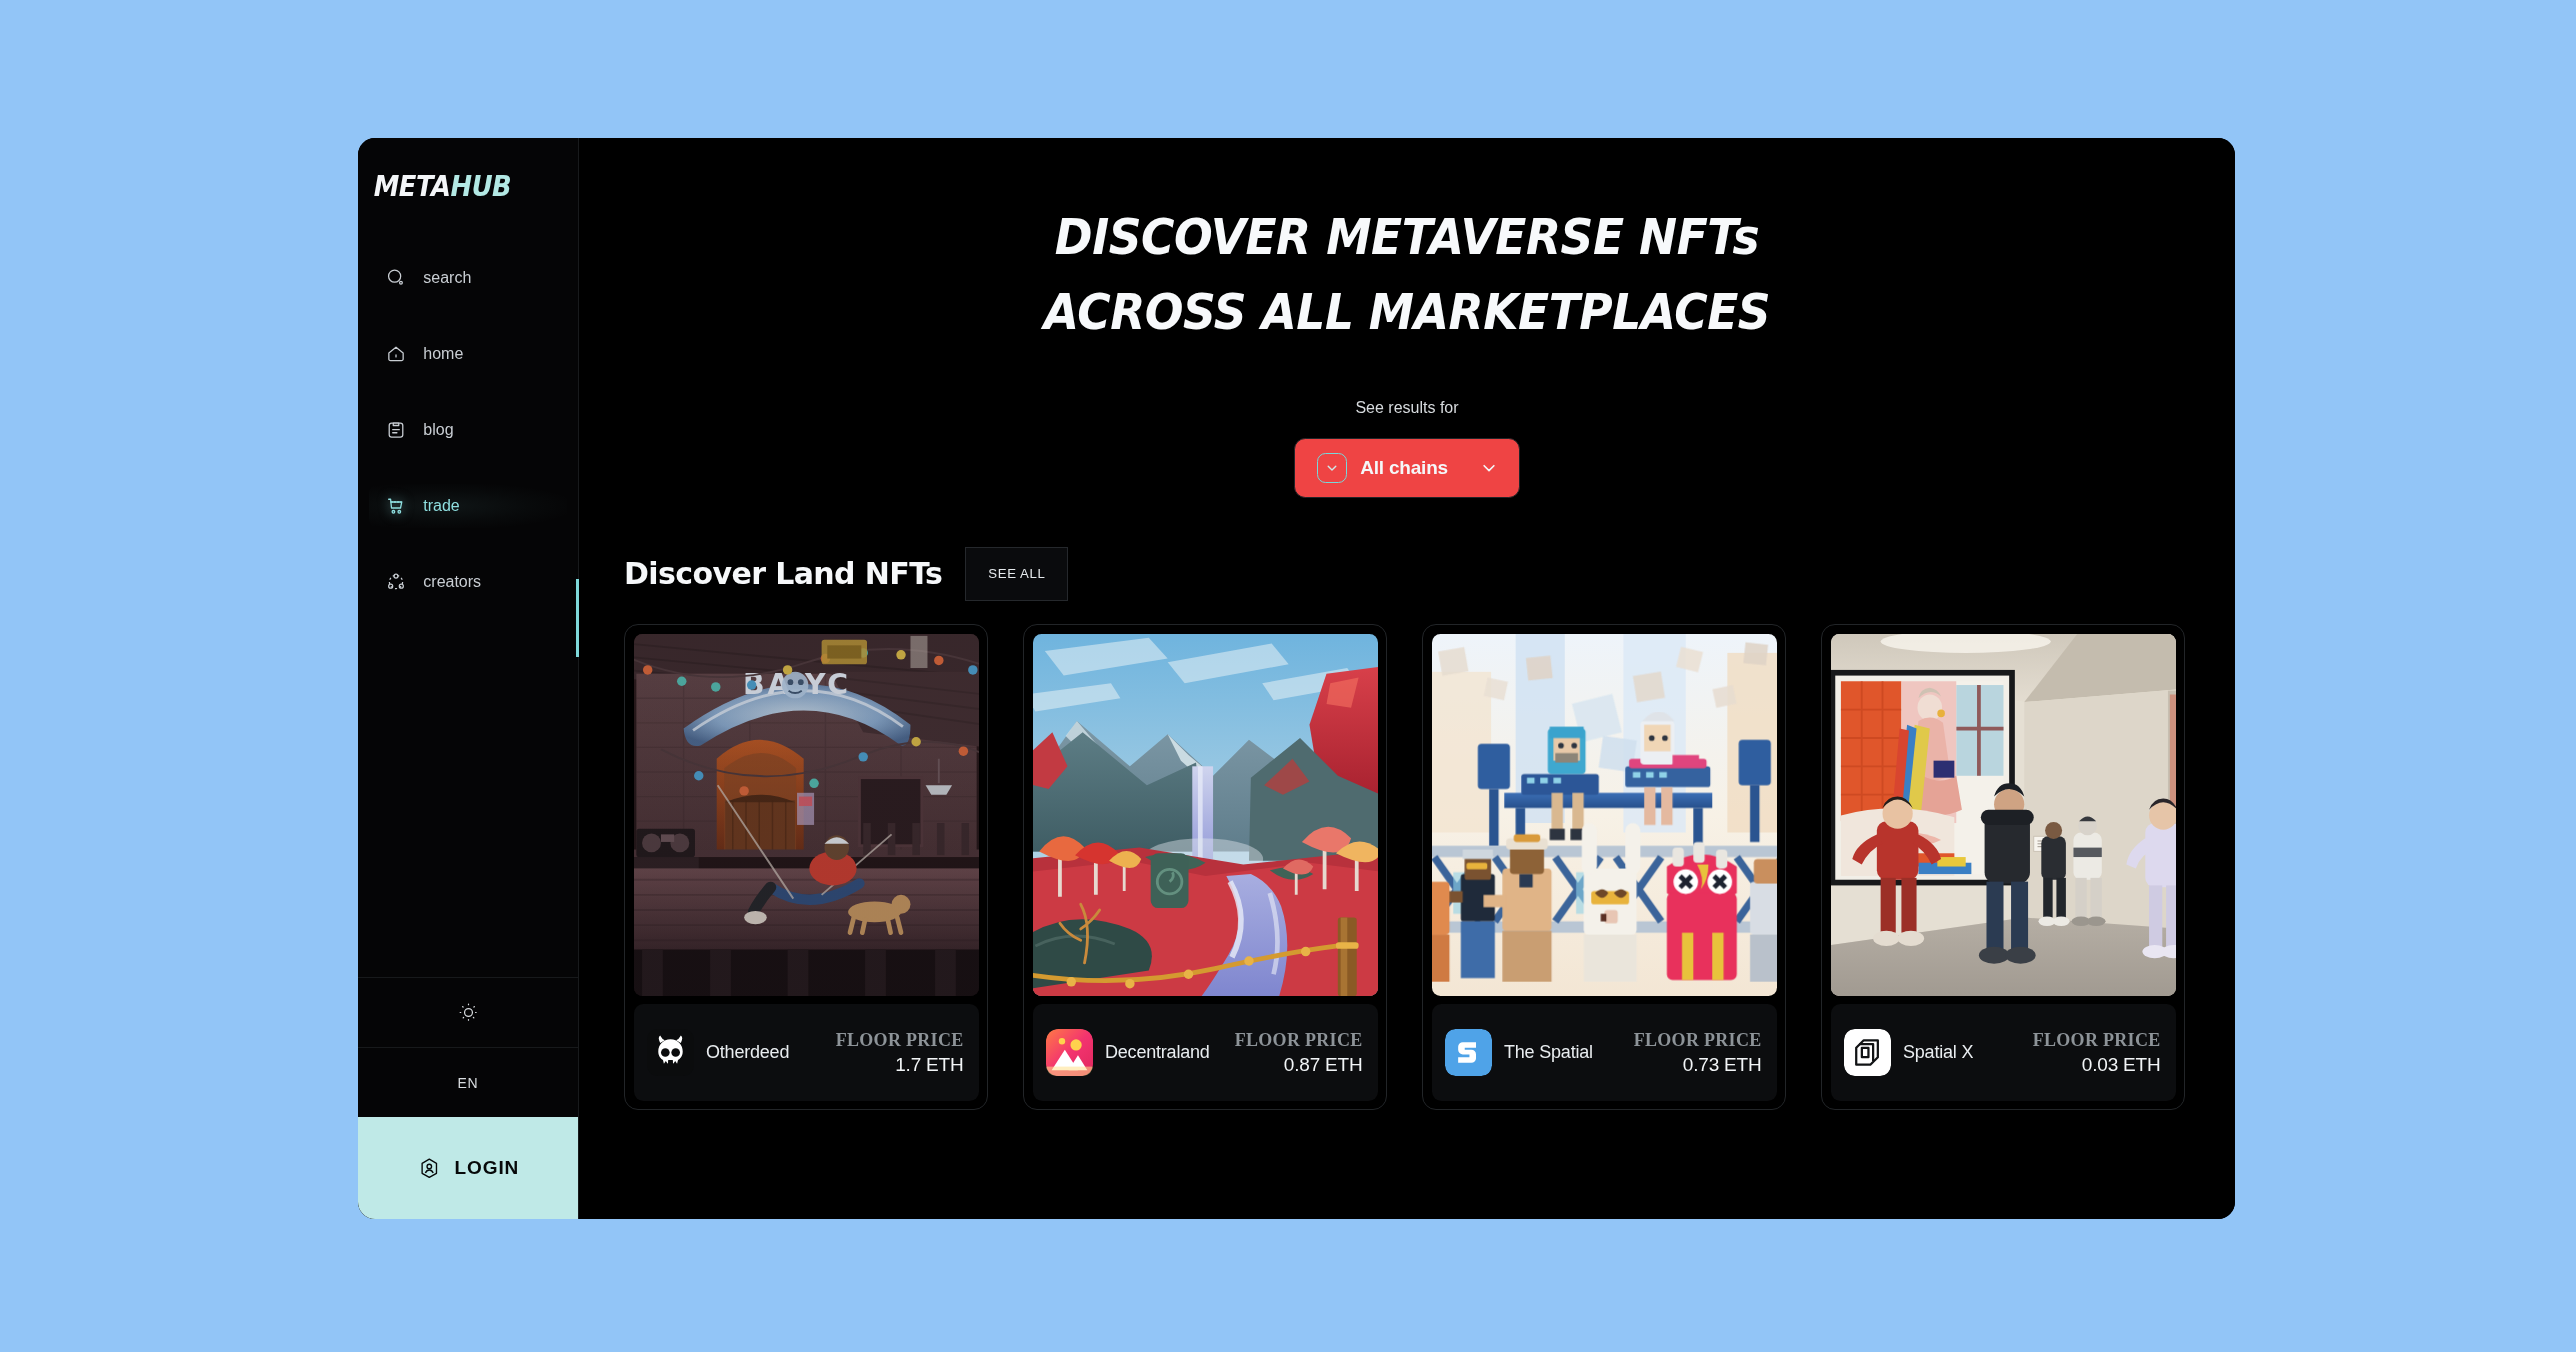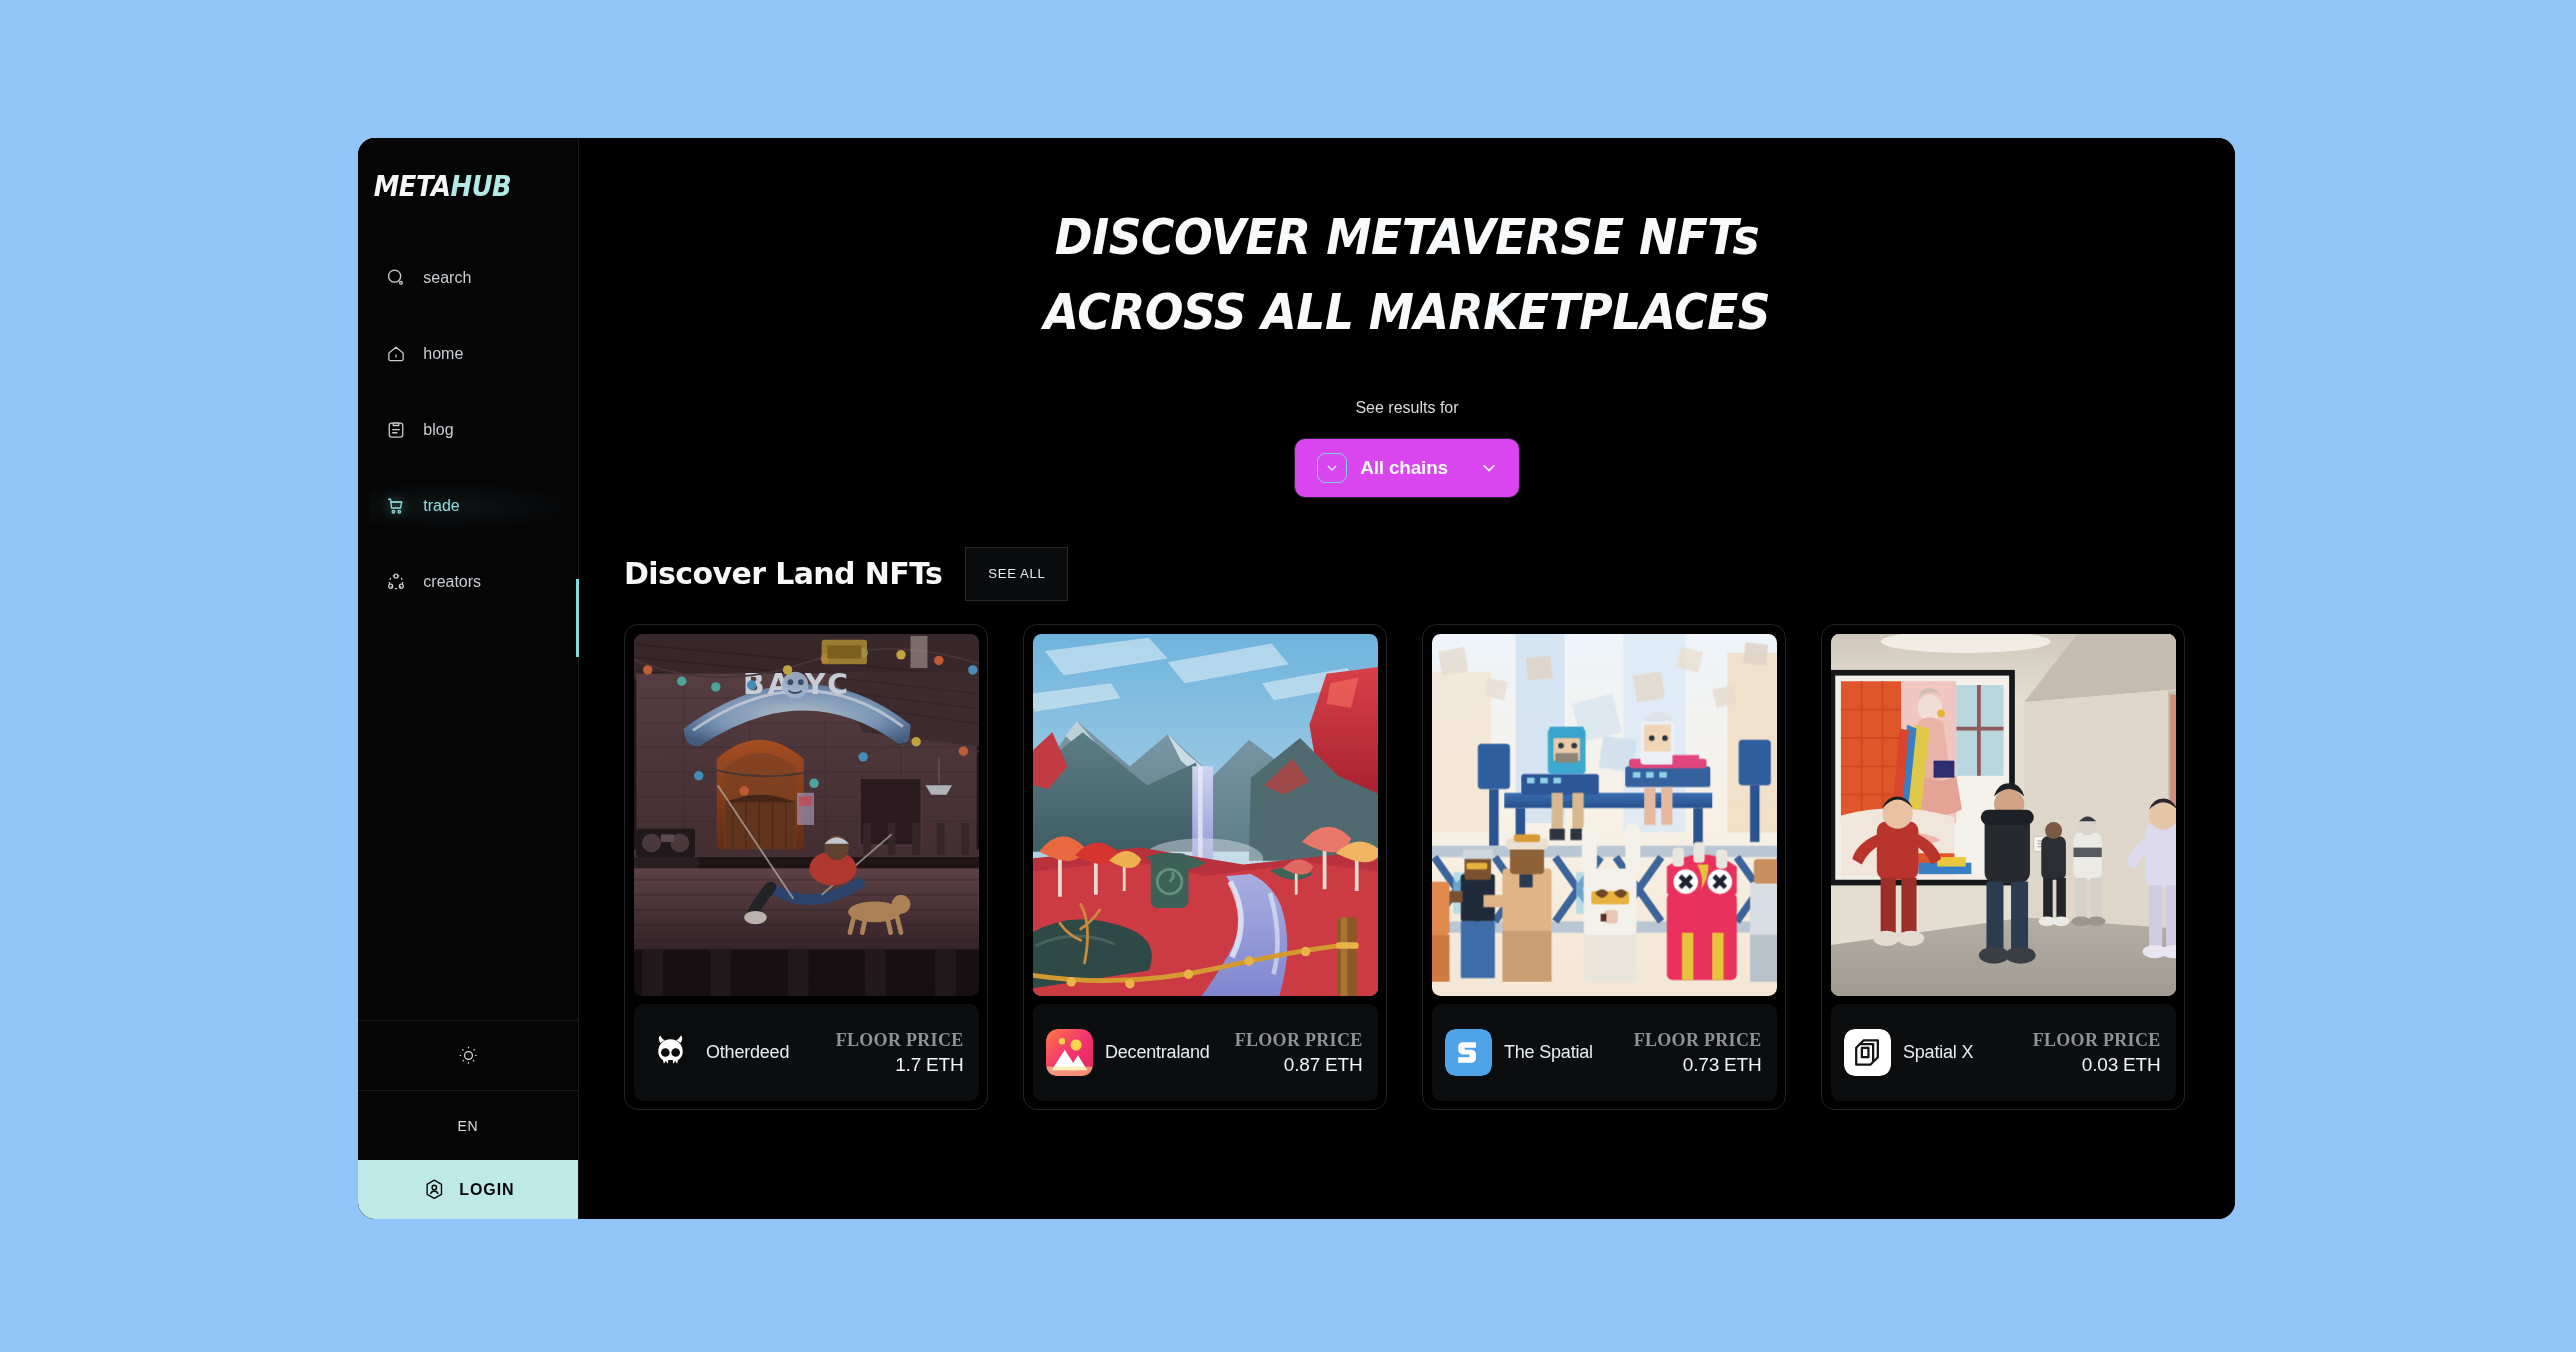--- a/index.html
+++ b/index.html
@@ -104,28 +104,28 @@
     align-items: center;
     justify-content: center;
     color: #d8dcdf;
     font-size: 14px;
     letter-spacing: 0.8px;
     cursor: pointer;
   }
   .sb-row svg { width: 23px; height: 23px; display: block; }
 
   #login-row {
-    height: 59px;
+    height: 102px;
     background: #bfe9e7;
     color: #07090a;
     display: flex;
     align-items: center;
     justify-content: center;
     gap: 13.2px;
-    font-size: 16px;
+    font-size: 19px;
     font-weight: 600;
     letter-spacing: 0.9px;
     cursor: pointer;
   }
   #login-row svg { width: 24.6px; height: 24.6px; display: block; }
 
   
   #main {
     flex: 1 1 auto;
     height: 100%;
@@ -155,21 +155,21 @@
     text-align: center;
     color: #d7dbde;
     font-size: 16px;
   }
 
   #chain-select {
     margin: 21px auto 0 auto;
     width: 226px;
     height: 60px;
     border-radius: 11.3px;
-    background: #d946ef;
+    background: #ef4444;
     border: 0.9px solid #212428;
     display: flex;
     align-items: center;
     gap: 13.2px;
     padding-left: 22px;
     cursor: pointer;
   }
   #chain-badge {
     width: 30px; height: 30px;
     border-radius: 8.5px;

